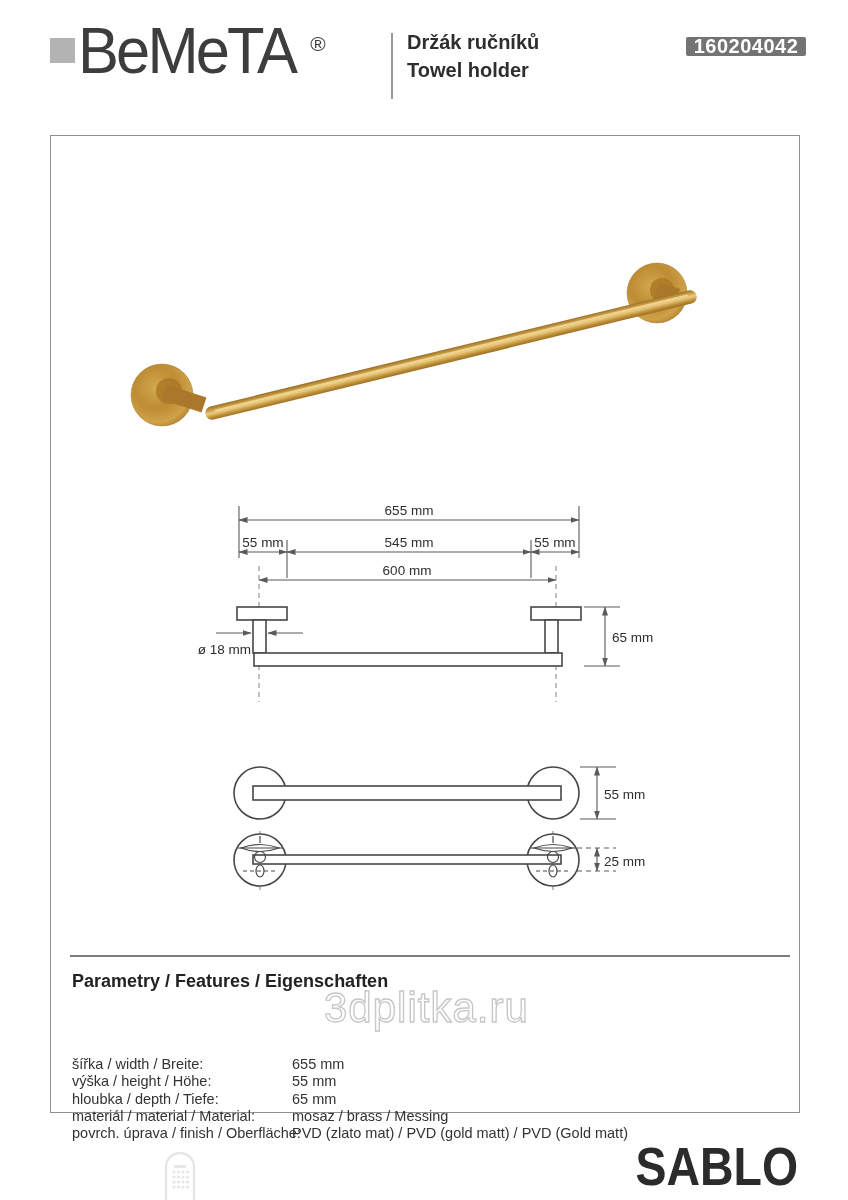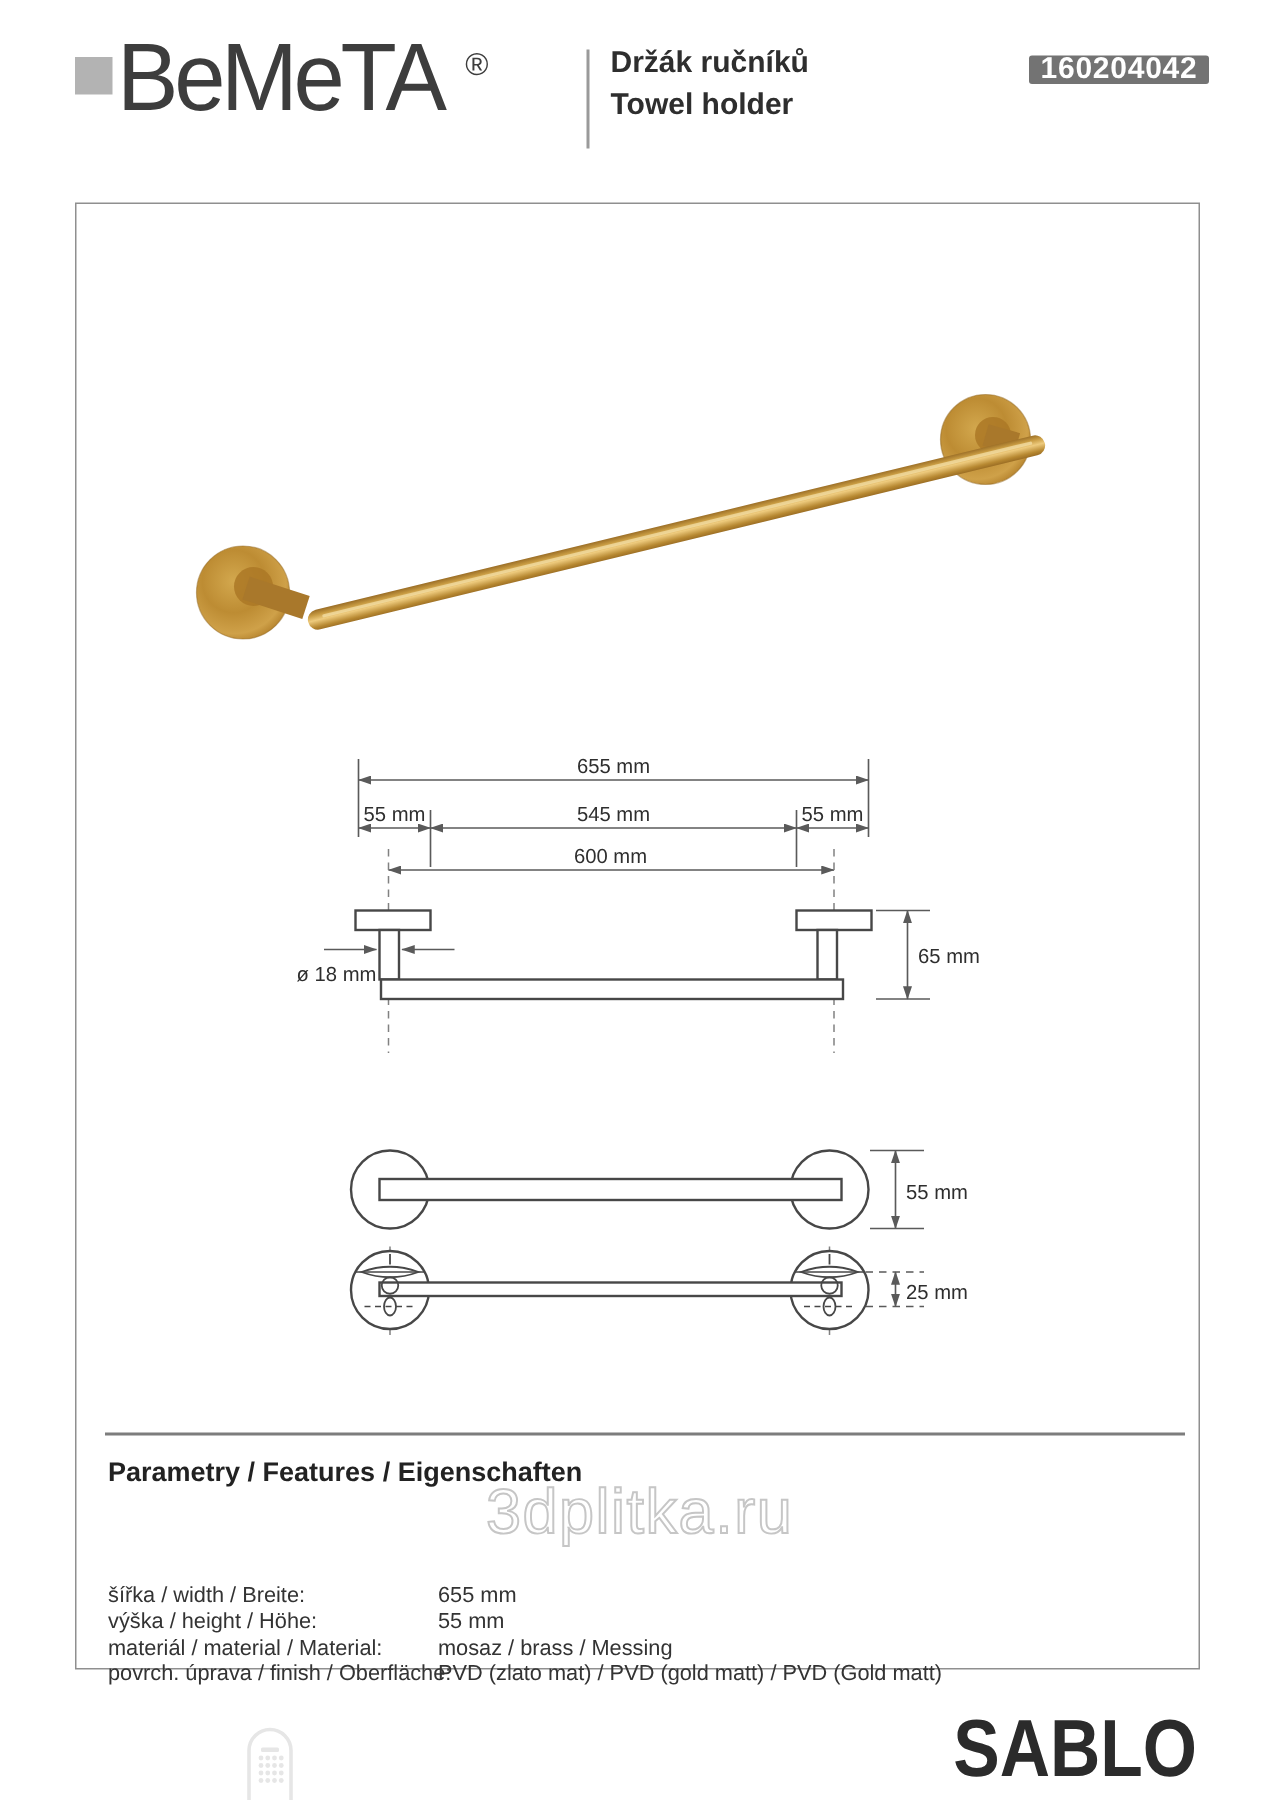--- a/index.html
+++ b/index.html
@@ -197,20 +197,23 @@
   </svg>
 
   <div class="param-divider"></div>
   <div class="param-heading">Parametry / Features / Eigenschaften</div>
   <div class="param-rows">
     <div class="param-row">
       <span class="param-label">šířka / width / Breite:</span><span class="param-value">655 mm</span>
     </div>
     <div class="param-row">
       <span class="param-label">výška / height / Höhe:</span><span class="param-value">55 mm</span>
+    </div>
+    <div class="param-row">
+      <span class="param-label">hloubka / depth / Tiefe:</span><span class="param-value">65 mm</span>
     </div>
     <div class="param-row">
       <span class="param-label">materiál / material / Material:</span><span class="param-value">mosaz / brass / Messing</span>
     </div>
     <div class="param-row">
       <span class="param-label">povrch. úprava / finish / Oberfläche:</span><span class="param-value">PVD (zlato mat) / PVD (gold matt) / PVD (Gold matt)</span>
     </div>
   </div>
 
   <div class="wm-center">3dplitka.ru</div>

